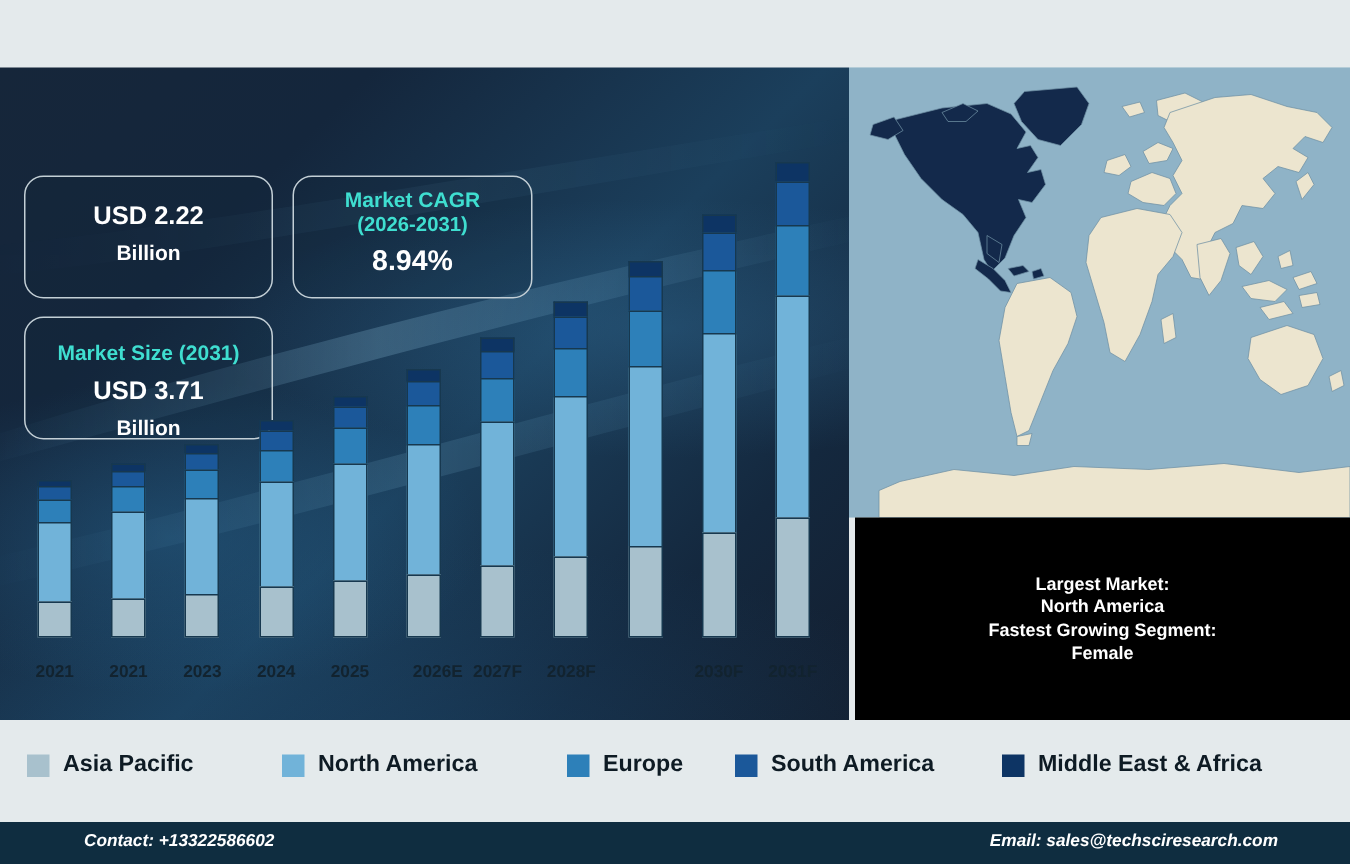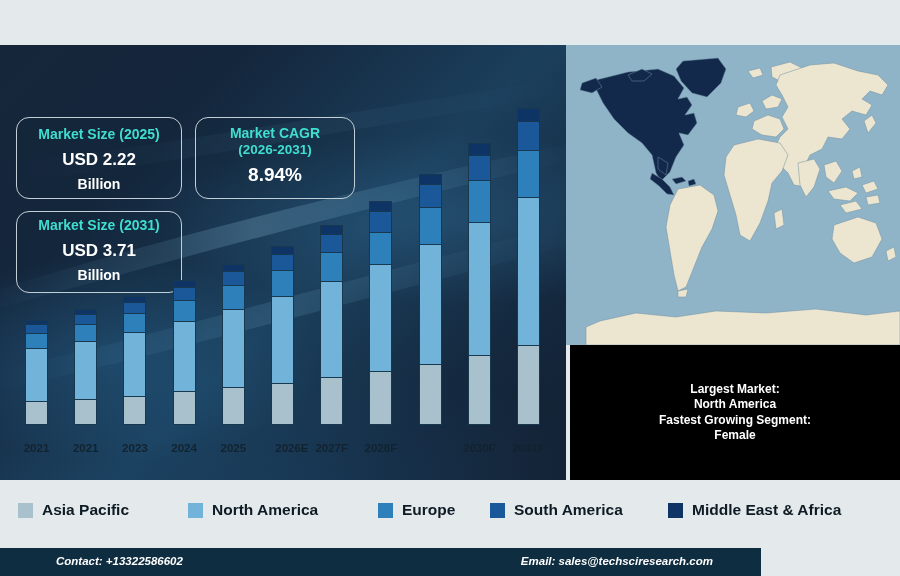--- a/index.html
+++ b/index.html
@@ -58,21 +58,21 @@
   #box-size-2025 { left:16px; top:72px; width:166px; height:82px; padding-top:9px; }
   #box-size-2025 .stat-head { font-size:14px; }
   #box-size-2025 .stat-val  { font-size:17px; margin-top:7px;text-align:center; }
   #box-size-2025 .stat-unit { font-size:14px; margin-top:6px; }
 
   #box-cagr { left:195px; top:72px; width:160px; height:82px; padding-top:8px; }
   #box-cagr .stat-head { font-size:14px; }
   #box-cagr .stat-sub  { color:#3fded0; font-weight:bold; font-size:13.5px; line-height:1.15; }
   #box-cagr .stat-val  { font-size:19px; margin-top:7px; }
 
-  #box-size-2031 { left:16px; top:166px; width:166px; height:82px; padding-top:6px; }
+  #box-size-2031 { left:16px; top:166px; width:166px; height:82px; padding-top:16px; }
   #box-size-2031 .stat-head { font-size:14px; }
   #box-size-2031 .stat-val  { font-size:17px; margin-top:7px; }
   #box-size-2031 .stat-unit { font-size:14px; margin-top:6px; }
 
   
   .chart-area { position:absolute; left:0; top:0; width:566px; height:435px; }
   .bar-col {
     position:absolute; bottom:55px; width:23px;
     display:flex; flex-direction:column; justify-content:flex-end;
   }
@@ -112,21 +112,21 @@
   }
   .legend-item { display:flex; align-items:center; }
   .legend-swatch { width:15px; height:15px; flex:none; }
   .legend-label {
     margin-left:9px; font-size:15.5px; font-weight:bold; color:#0e1b24;
     white-space:nowrap;
   }
 
   
   .footer {
-    position:absolute; left:0; top:548px; width:761px; height:28px;
+    position:absolute; left:0; top:548px; width:900px; height:28px;
     background:#0f2d40;
   }
   .footer-left, .footer-right {
     position:absolute; top:7px;
     font-size:11.5px; font-style:italic; font-weight:bold; color:#ffffff;
   }
   .footer-left { left:56px; }
   .footer-right { right:48px; }
 </style>
 </head>
@@ -149,21 +149,20 @@
           <stop offset="50%" stop-color="#89c6e4" stop-opacity=".30"></stop>
           <stop offset="100%" stop-color="#5fa7cf" stop-opacity="0"></stop>
         </linearGradient>
       </defs>
       <path d="M-20,250 C140,200 330,150 586,95 L586,112 C330,170 150,222 -20,268 Z" fill="url(#sw1)"></path>
       <path d="M-20,330 C160,290 360,230 586,175 L586,196 C360,254 170,308 -20,350 Z" fill="url(#sw2)"></path>
       <path d="M-20,120 C120,108 280,78 586,30 L586,46 C280,96 120,128 -20,140 Z" fill="url(#sw2)" opacity=".5"></path>
     </svg>
 
     <div class="stat-box" id="box-size-2025">
-      <div class="stat-head">Market Size (2025)</div>
       <div class="stat-val">USD 2.22</div>
       <div class="stat-unit">Billion</div>
     </div>
 
     <div class="stat-box" id="box-cagr">
       <div class="stat-head">Market CAGR</div>
       <div class="stat-sub">(2026-2031)</div>
       <div class="stat-val">8.94%</div>
     </div>
 

